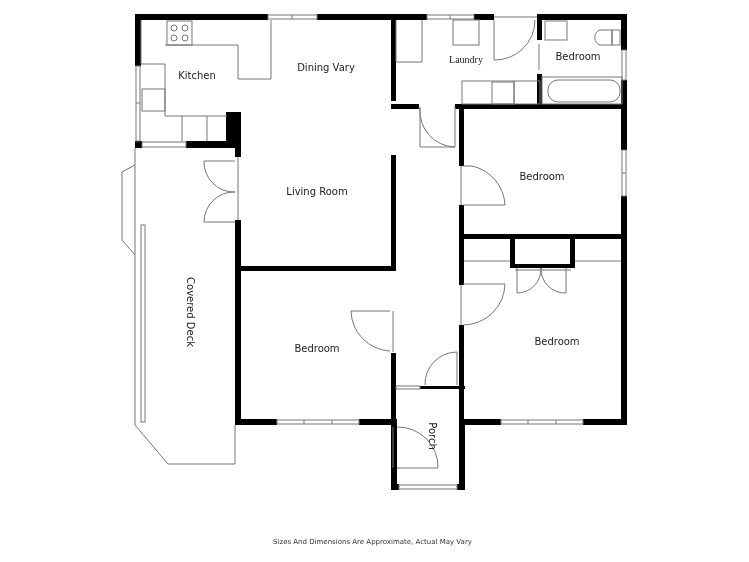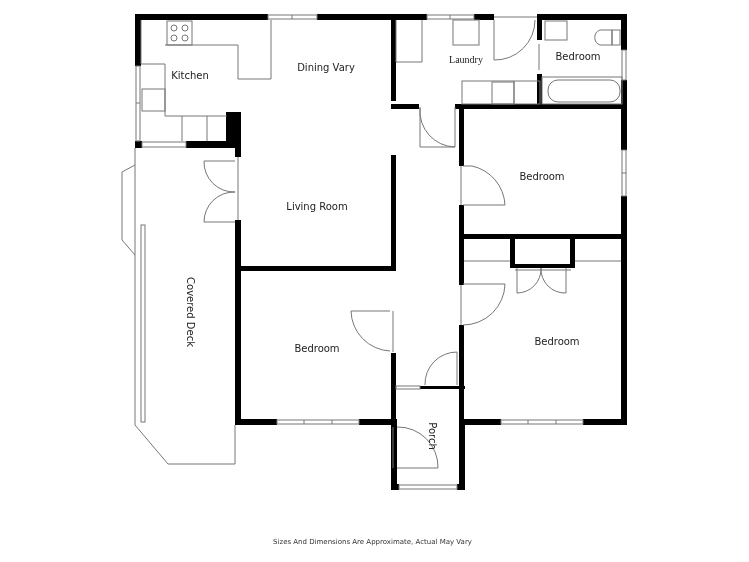--- a/index.html
+++ b/index.html
@@ -162,24 +162,24 @@
     <line x1="575" y1="261" x2="621" y2="261"></line>
   </g>
 
   <g fill="none" stroke="#777" stroke-width="1">
     <polyline points="135,148 135,425 168,464 235,464 235,425"></polyline>
     <polyline points="135,165 122,172 122,240 135,255"></polyline>
     <rect x="141" y="225" width="4" height="197"></rect>
   </g>
 </svg>
 
-<div class="room-label" style="left:190px;top:75px;">Kitchen</div>
+<div class="room-label" style="left:197px;top:75px;">Kitchen</div>
 <div class="room-label" style="left:326px;top:67px;">Dining Vary</div>
 <div class="room-label" style="left:466px;top:59px;font-family:Liberation Serif, serif;">Laundry</div>
 <div class="room-label" style="left:578px;top:56px;">Bedroom</div>
-<div class="room-label" style="left:317px;top:206px;">Living Room</div>
+<div class="room-label" style="left:317px;top:191px;">Living Room</div>
 <div class="room-label" style="left:542px;top:176px;">Bedroom</div>
 <div class="room-label" style="left:557px;top:341px;">Bedroom</div>
 <div class="room-label" style="left:317px;top:348px;">Bedroom</div>
 <div class="room-label rot90" style="left:190px;top:312px;">Covered Deck</div>
 <div class="room-label rot90" style="left:432px;top:436px;">Porch</div>
 
 <div class="footer">Sizes And Dimensions Are Approximate, Actual May Vary</div>
 
 </body></html>

